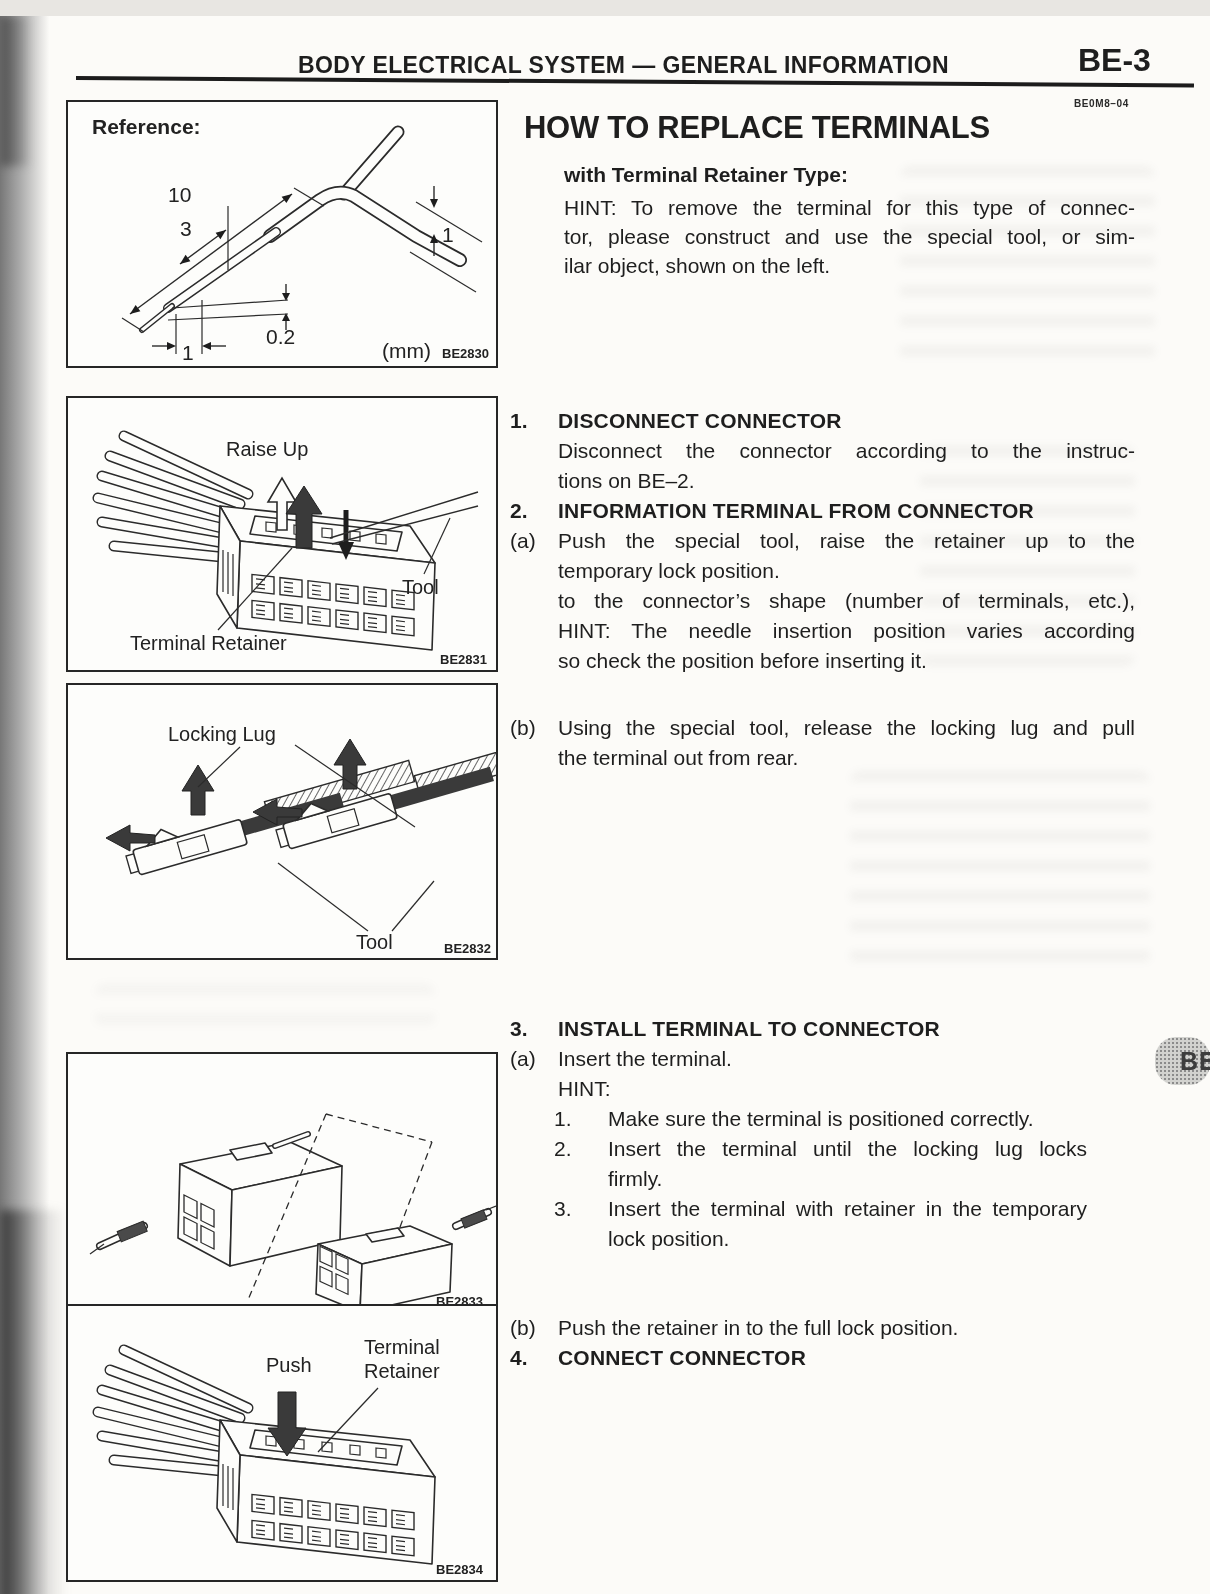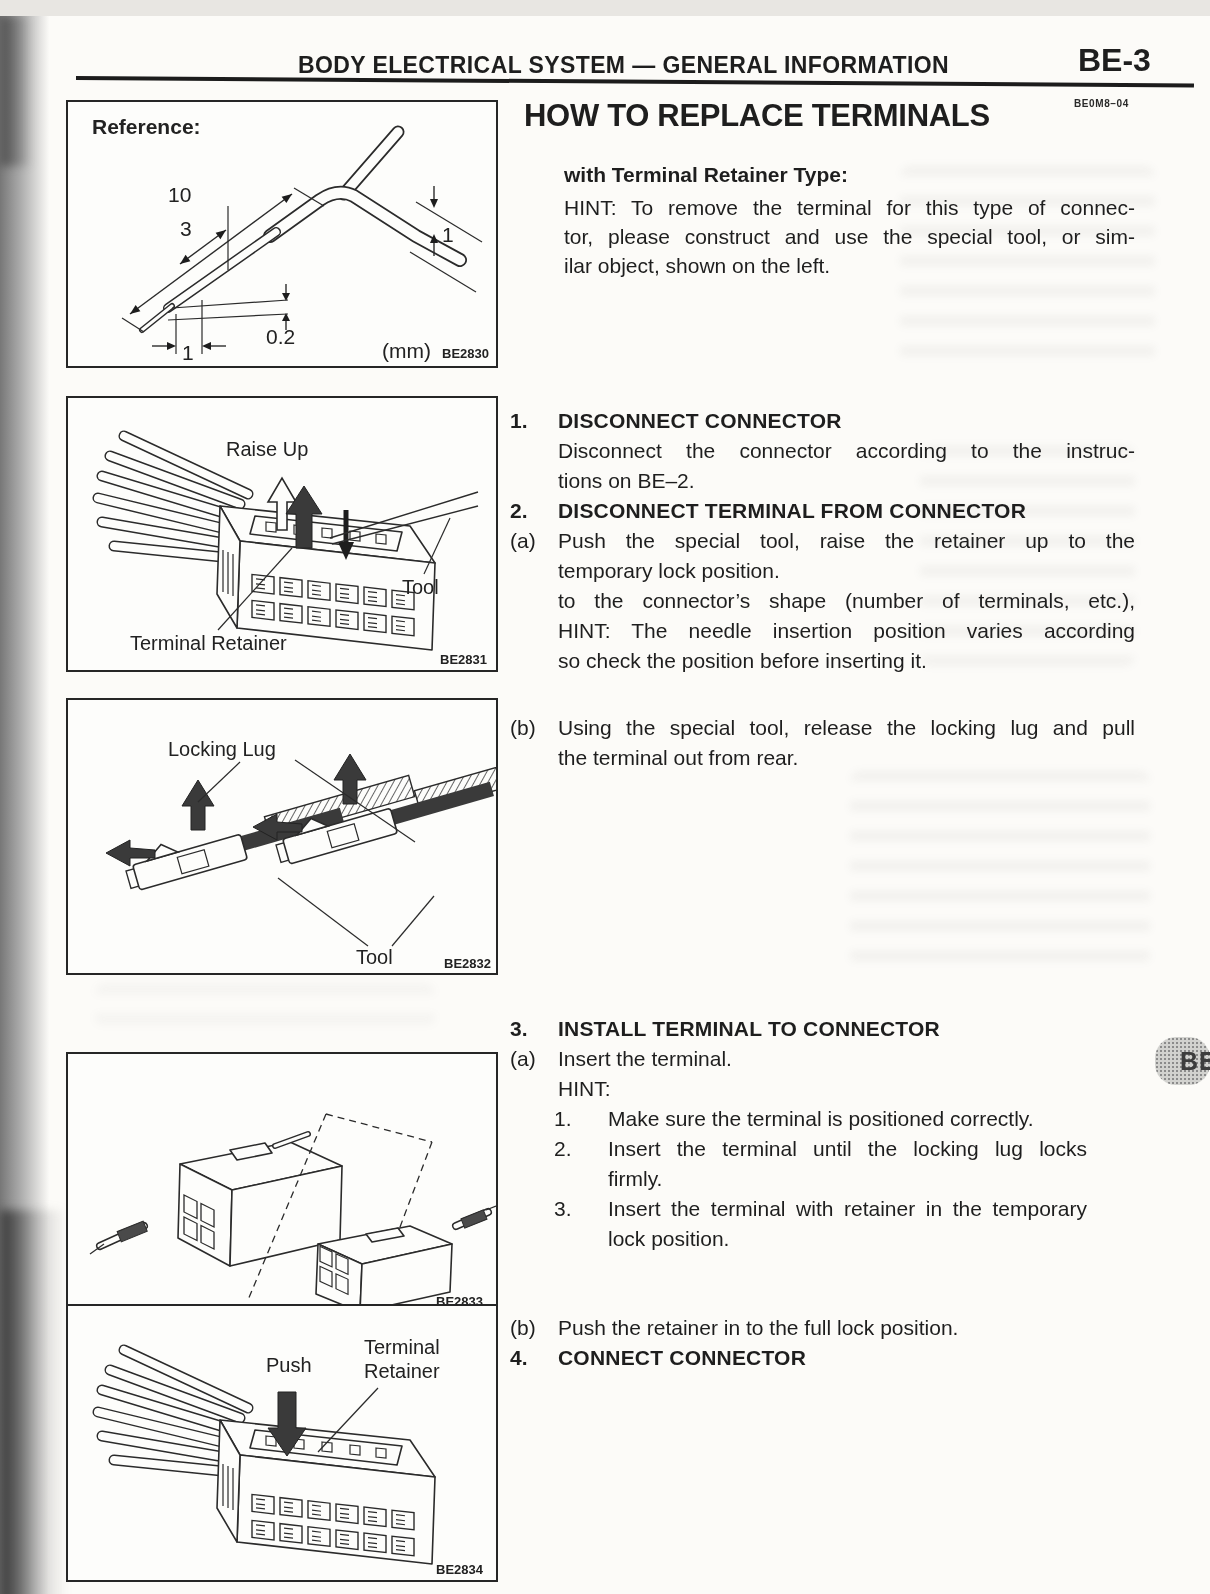--- a/index.html
+++ b/index.html
@@ -18,21 +18,21 @@
   .bleed{position:absolute;
     background:repeating-linear-gradient(180deg,rgba(125,125,125,.25) 0 10px,transparent 10px 30px);
     filter:blur(4px);opacity:.32;border-radius:10px;}
   
   .header-title{position:absolute;top:36px;left:298px;font-size:23px;font-weight:700;letter-spacing:.4px;white-space:nowrap;}
   .page-code{position:absolute;top:26px;left:1078px;font-size:32px;font-weight:700;}
   .header-rule{position:absolute;top:60px;left:76px;width:1118px;height:4px;background:#1c1c1c;
     transform:rotate(.38deg);transform-origin:left center;}
   .doc-code{position:absolute;top:82px;left:1074px;font-size:10px;font-weight:700;letter-spacing:.6px;color:#2a2a2a;}
   
-  .main-title{position:absolute;top:82px;left:524px;font-size:31px;font-weight:700;letter-spacing:-.3px;white-space:nowrap;text-align:center;}
+  .main-title{position:absolute;top:94px;left:524px;font-size:31px;font-weight:700;letter-spacing:-.3px;white-space:nowrap;text-align:center;}
   .intro{position:absolute;top:144px;left:564px;width:571px;font-size:21px;line-height:29px;}
   .intro .sub{font-weight:700;margin-bottom:4px;}
   
   .block{position:absolute;left:510px;width:625px;font-size:21px;line-height:30px;}
   .row{display:flex;}
   .num{width:48px;flex:none;font-weight:700;}
   .lbl{width:48px;flex:none;}
   .body{width:577px;flex:none;}
   .hrow .body{font-weight:700;letter-spacing:.2px;}
   .just{text-align:justify;text-align-last:justify;}
@@ -215,21 +215,21 @@
       <line class="thin" x1="344" y1="176" x2="370" y2="120"></line>
       <line class="thin" x1="138" y1="232" x2="212" y2="150"></line>
 
       <text class="figlabel" x="146" y="58">Raise Up</text>
       <text class="figlabel" x="322" y="196">Tool</text>
       <text class="figlabel" x="50" y="252">Terminal Retainer</text>
       <text class="figcode" x="360" y="266">BE2831</text>
     </svg>
   </div>
 
-  <div class="figbox" style="top:682px;height:273px;">
+  <div class="figbox" style="top:667px;height:273px;">
     <svg width="416" height="273" viewBox="0 0 416 273">
       <defs>
         <pattern id="hatch3" width="6" height="6" patternUnits="userSpaceOnUse" patternTransform="rotate(45)">
           <line x1="0" y1="0" x2="0" y2="6" stroke="#666" stroke-width="2"></line>
         </pattern>
         <g id="asm3">
           <rect x="195" y="128" width="150" height="22" fill="url(#hatch3)" stroke="#2b2b2b" stroke-width="1.4"></rect>
           <rect x="150" y="140" width="120" height="15" fill="#3a3a3a"></rect>
           <rect x="55" y="138" width="112" height="26" rx="3" fill="#fdfdfb" stroke="#2b2b2b" stroke-width="1.6"></rect>
           <rect x="100" y="143" width="28" height="17" fill="none" stroke="#2b2b2b" stroke-width="1.2"></rect>
@@ -371,21 +371,21 @@
     <div class="row">
         <span class="lbl"></span>
         <span class="body just">Disconnect the connector according to the instruc-</span>
       </div>
     <div class="row">
         <span class="lbl"></span>
         <span class="body">tions on BE–2.</span>
       </div>
     <div class="row hrow">
       <span class="num">2.</span>
-      <span class="body">DISCONNECT TERMINAL FROM CONNECTOR</span>
+      <span class="body">INFORMATION TERMINAL FROM CONNECTOR</span>
     </div>
     <div class="row">
       <span class="lbl">(a)</span>
       <span class="body just">Push the special tool, raise the retainer up to the</span>
     </div>
     <div class="row">
         <span class="lbl"></span>
         <span class="body">temporary lock position.</span>
       </div>
     <div class="row">

